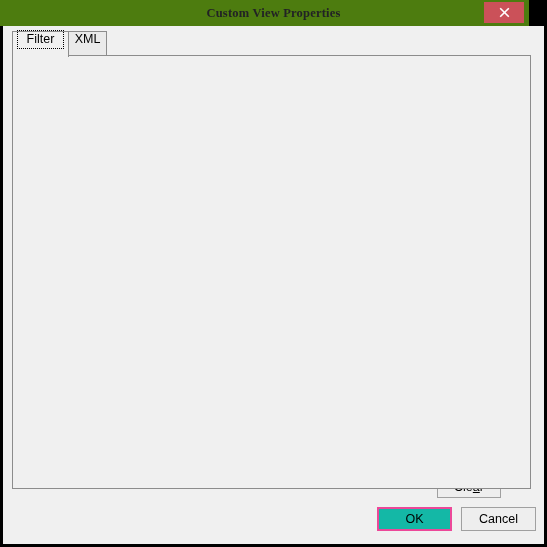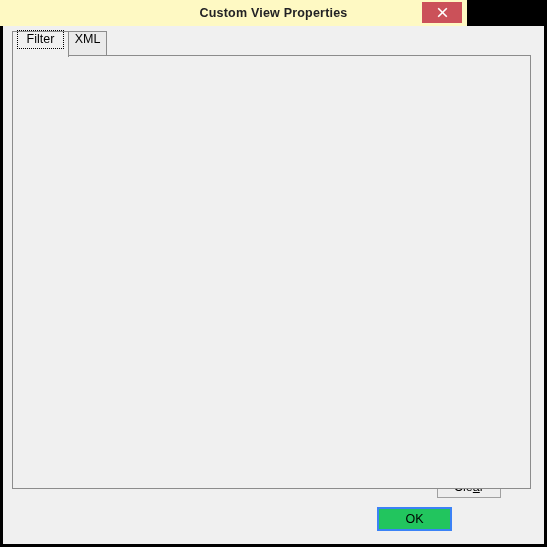--- a/index.html
+++ b/index.html
@@ -6,21 +6,21 @@
   body{
     width:547px;height:547px;overflow:hidden;
     background:#000000;
     font-family:"Liberation Sans","DejaVu Sans",sans-serif;
     font-size:12px;color:#000;
     -webkit-font-smoothing:antialiased;
   }
   .window{position:absolute;left:0;top:0;width:547px;height:547px;background:#000;}
 
   
-  .titlebar{position:absolute;left:0;top:0;width:467px;height:26px;background:#fef9c3;}
+  .titlebar{position:absolute;left:0;top:0;width:529px;height:26px;background:#4d7c0f;font-family:Liberation Serif, serif;}
   .title-text{
     position:absolute;left:0;top:0;width:547px;height:26px;
     line-height:26px;text-align:center;
     font-size:12.5px;font-weight:bold;color:#222225;letter-spacing:.2px;
   }
   .close-btn{
     position:absolute;right:5px;top:2px;width:40px;height:21px;
     background:#cb5159;border:none;cursor:pointer;
     display:flex;align-items:center;justify-content:center;
   }
@@ -130,21 +130,21 @@
   }
 
   
   .btn{
     position:absolute;background:#eeeeee;
     border:1px solid #a0a0a0;box-sizing:border-box;
     font-size:12.5px;color:#000;
     display:flex;align-items:center;justify-content:center;cursor:default;
     font-family:"Liberation Sans","DejaVu Sans",sans-serif;
   }
-  .btn.default{border:2px solid #3b82f6;background:#22c55e;}
+  .btn.default{border:2px solid #ec4899;background:#14b8a6;}
 </style>
 </head>
 <body>
 
 <div class="window">
 
   <div class="titlebar">
     <div class="title-text">Custom View Properties</div>
     <div class="close-btn">
       <span>
@@ -288,15 +288,18 @@
       <span>&lt;All Computers&gt;</span>
     </div>
 
     <div class="btn" style="left:434px;top:450px;width:64px;height:22px;">
       <span><span>Cle</span><u>a</u><span>r</span></span>
     </div>
 
     <div class="btn default" style="left:374px;top:481px;width:75px;height:24px;">
       <span>OK</span>
     </div>
+    <div class="btn" style="left:458px;top:481px;width:75px;height:24px;">
+      <span>Cancel</span>
+    </div>
 
   </div>
 </div>
 
 </body></html>

